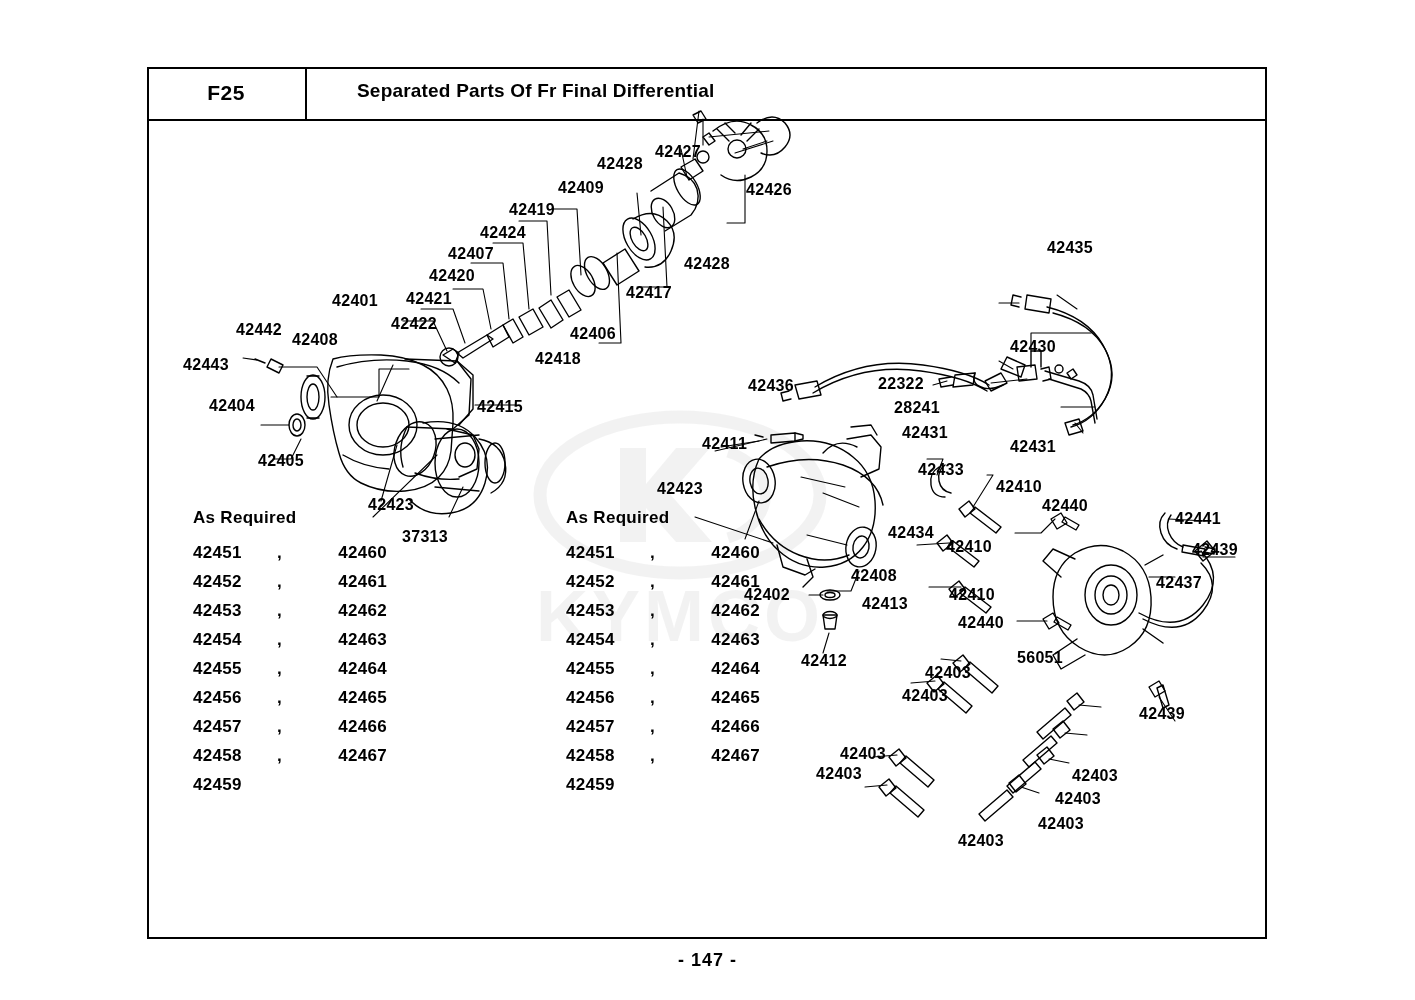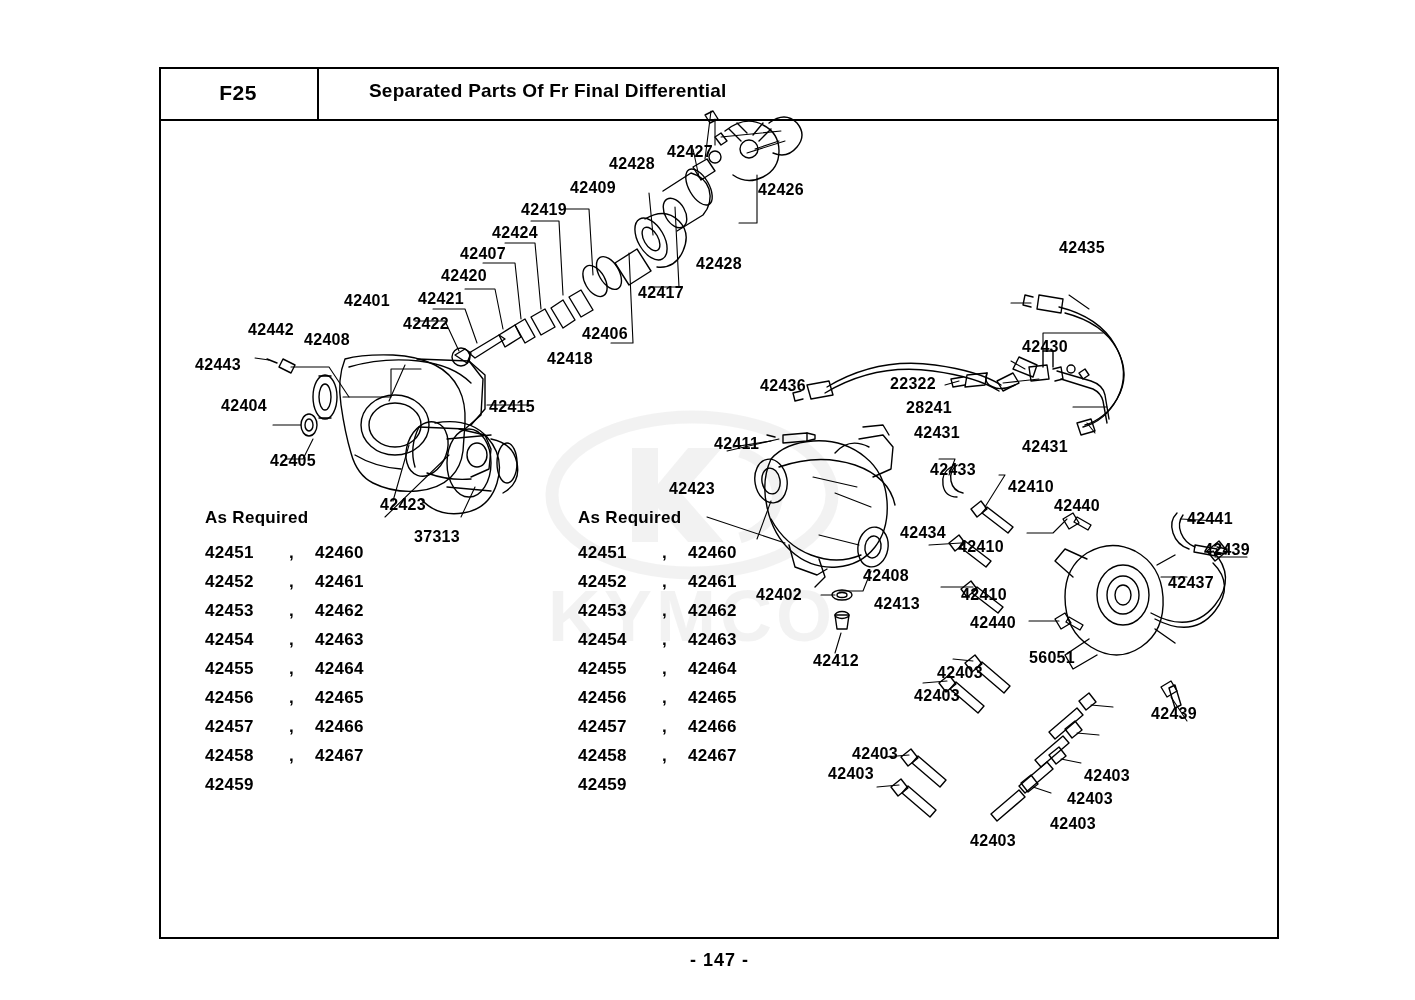--- a/index.html
+++ b/index.html
@@ -13,21 +13,20 @@
     font-family: "Liberation Sans", sans-serif;
     color: #000000;
     position: relative;
     overflow: hidden;
   }
   .page {
     position: absolute;
     left: 0; top: 0;
     width: 1192px;
     height: 1000px;
-    margin-left: 12px;
   }
   
   .frame {
     position: absolute;
     left: 147px;
     top: 67px;
     width: 1120px;
     height: 872px;
     border: 2px solid #000;
     box-sizing: border-box;
@@ -116,21 +115,21 @@
   .req-row {
     display: flex;
     font-size: 17px;
     font-weight: bold;
     letter-spacing: 0.3px;
     height: 29px;
     align-items: center;
   }
   .req-c1 { width: 84px; }
   .req-comma { width: 26px; }
-  .req-c2 { width: 84px; }
+  .req-c2 { width: 84px; text-align: right; }
   
   .art {
     position: absolute;
     left: 147px;
     top: 67px;
     width: 1120px;
     height: 872px;
     pointer-events: none;
   }
 </style>

